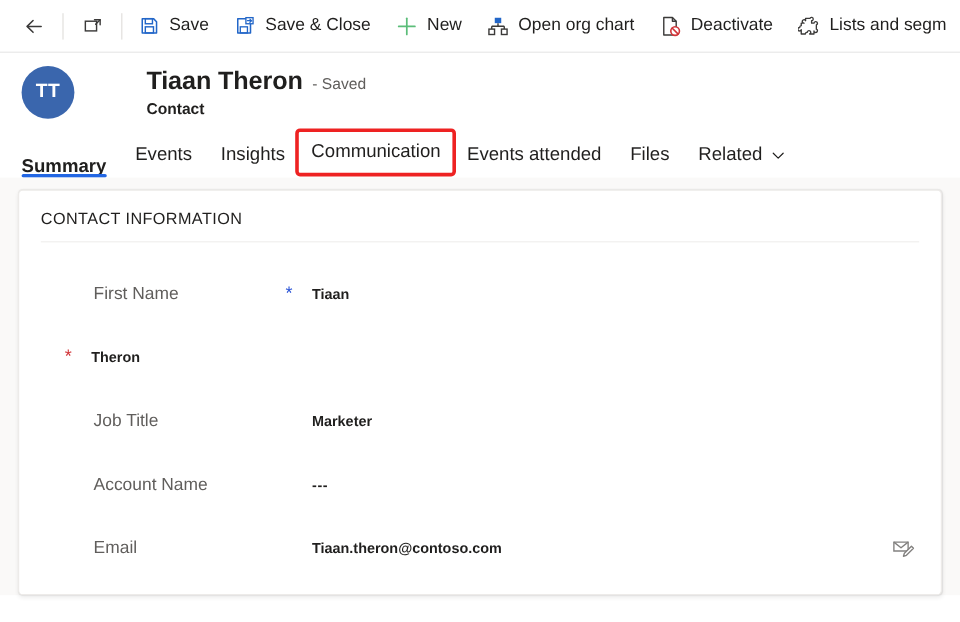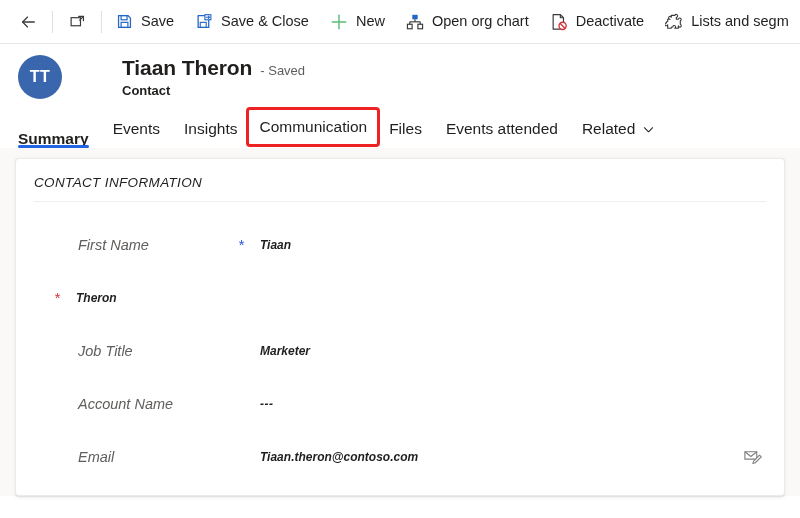--- a/index.html
+++ b/index.html
@@ -189,21 +189,20 @@
     padding: 10px 15px 0 15px;
   }
 
   .card {
     background: #ffffff;
     border: 1px solid #edebe9;
     border-radius: 4px;
     height: 100%;
     box-shadow: 0 0.3px 0.9px rgba(0,0,0,0.07), 0 1.6px 3.6px rgba(0,0,0,0.07);
     overflow: hidden;
-    font-style: italic;
   }
 
   .section-title {
     font-size: 13.5px;
     color: #201f1e;
     letter-spacing: 0.35px;
     padding: 16px 0 11px 18px;
     font-weight: 400;
   }
 
@@ -394,24 +393,24 @@
     <button class="tab">
       <span>Events</span>
     </button>
     <button class="tab">
       <span>Insights</span>
     </button>
     <button class="tab highlighted">
       <span>Communication</span>
     </button>
     <button class="tab">
+      <span>Events attended</span>
+    </button>
+    <button class="tab">
       <span>Files</span>
-    </button>
-    <button class="tab">
-      <span>Events attended</span>
     </button>
     <button class="tab">
       <span>Related</span>
       <span class="chev">
         <svg width="11" height="11" viewBox="0 0 12 12">
           <path d="M1.5 4 L6 8.5 L10.5 4" fill="none" stroke="#201f1e" stroke-width="1.1" stroke-linecap="round" stroke-linejoin="round"></path>
         </svg>
       </span>
     </button>
   </div>

